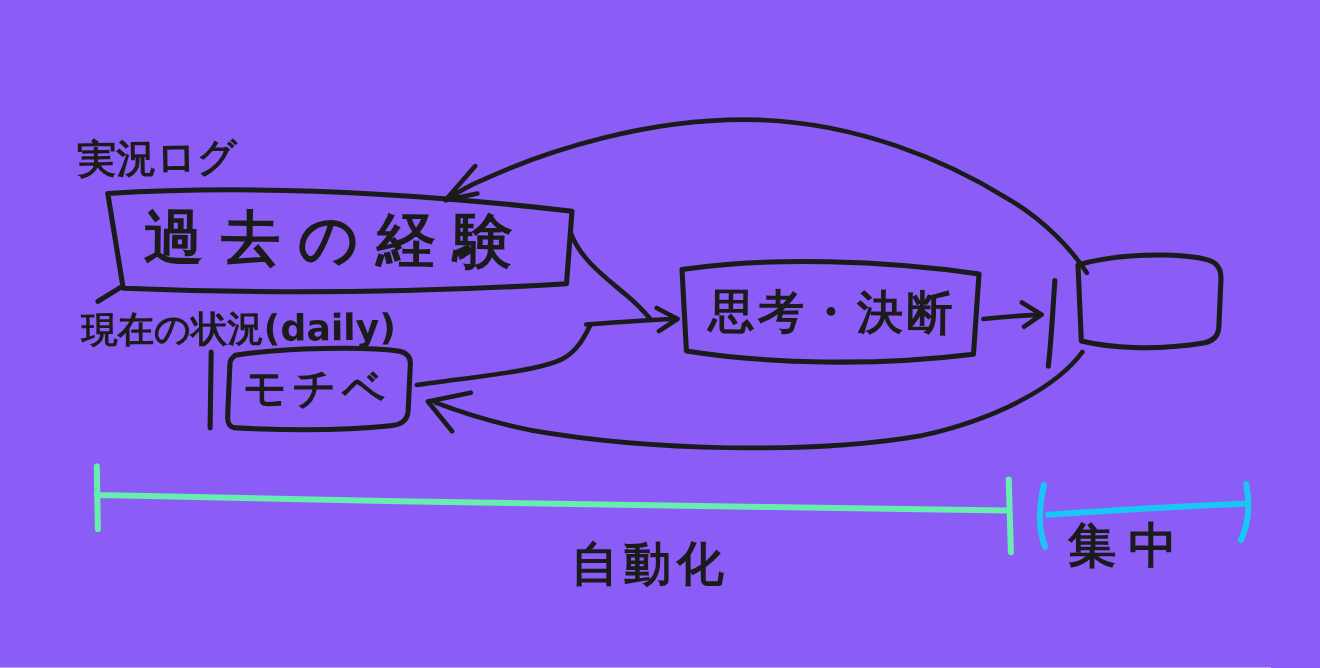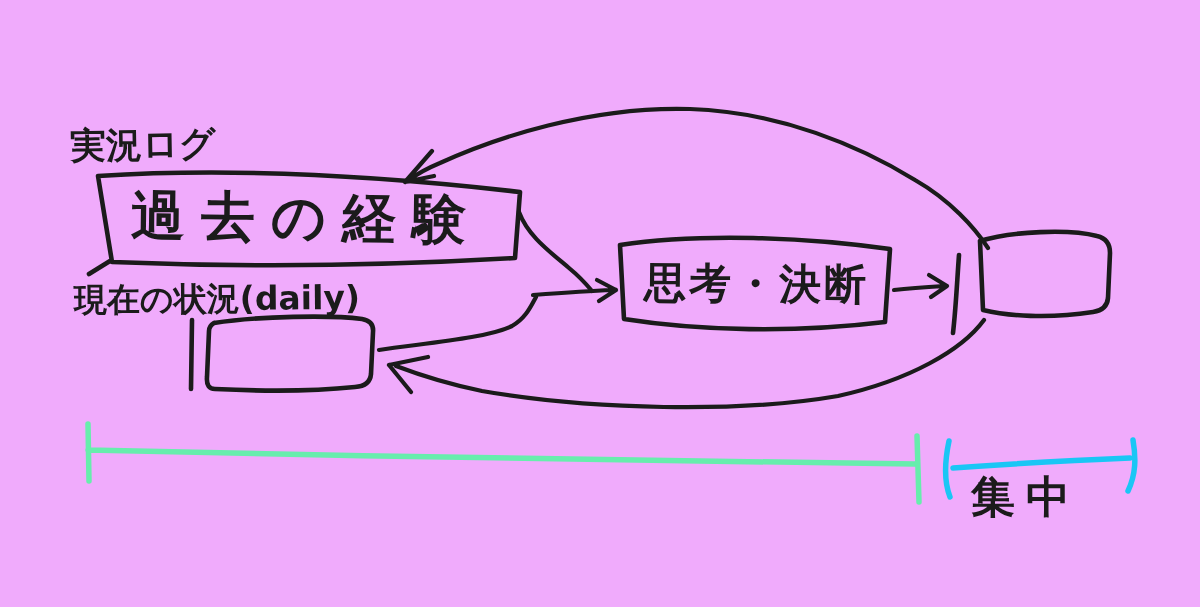--- a/index.html
+++ b/index.html
@@ -1,20 +1,20 @@
 <!DOCTYPE html>
 <html><head>
 <meta charset="utf-8">
 <style>
   html, body { margin: 0; padding: 0; background: #ffffff; }
   #canvas {
     position: relative;
     width: 1200px;
     height: 607px;
-    background: #f0abfc;
+    background: #8b5cf6;
     overflow: hidden;
     font-family: "DejaVu Sans", "Liberation Sans", sans-serif;
   }
   #strokes {
     position: absolute;
     left: 0; top: 0;
     width: 1200px; height: 607px;
   }
   #strokes path {
     fill: none;
@@ -66,16 +66,18 @@
     <path stroke-width="4.2" d="M984,320 C962,350 910,380 838,396 C740,413 590,410 482,391 C448,384 417,374 396,366 M389,365 L428,357 M389,365 L411,392" stroke="#1b1b1b"></path>
 
     <path stroke-width="5.5" d="M88,424 L89,481 M88,450 C280,455 520,458 700,461 C800,463 870,463 915,464 M917,436 L919,502" stroke="#67edad"></path>
 
     <path stroke-width="5.5" d="M949,441 C945,460 943,479 950,497 M953,468 C1010,464 1080,460 1130,458 M1133,440 C1136,458 1136,474 1128,491" stroke="#1ac6f5"></path>
   </svg>
 
   <div class="label lbl-live-log">実況ログ</div>
   <div class="label lbl-past-exp">過去の経験</div>
   <div class="label lbl-current-sit">現在の状況(daily)</div>
+  <div class="label lbl-motivation">モチベ</div>
   <div class="label lbl-think-decide">思考・決断</div>
+  <div class="label lbl-automation">自動化</div>
   <div class="label lbl-focus">集中</div>
 
 </div>
 
 </body></html>

